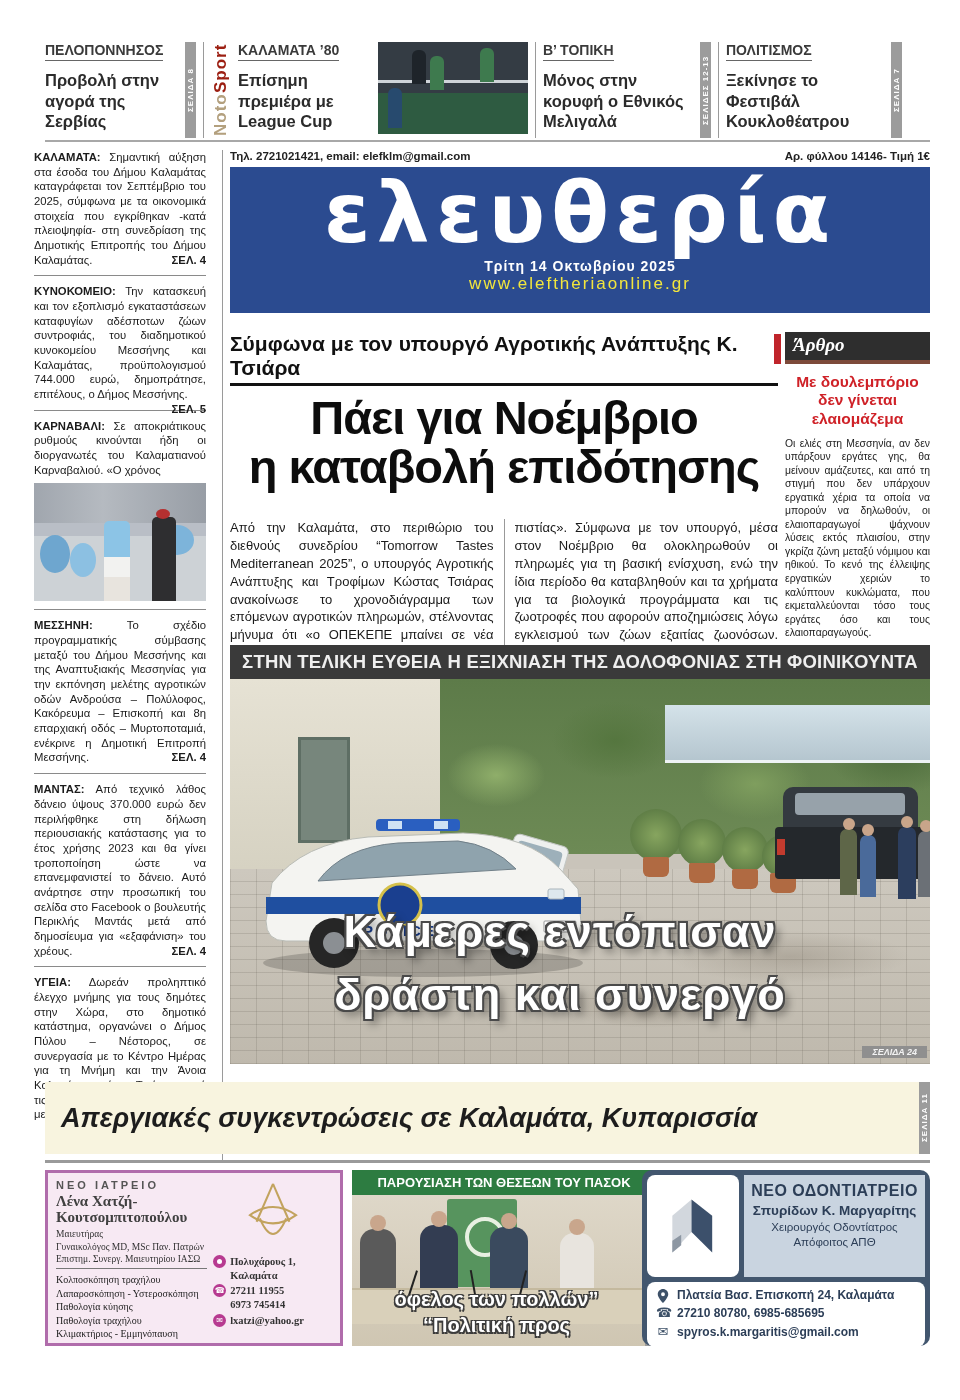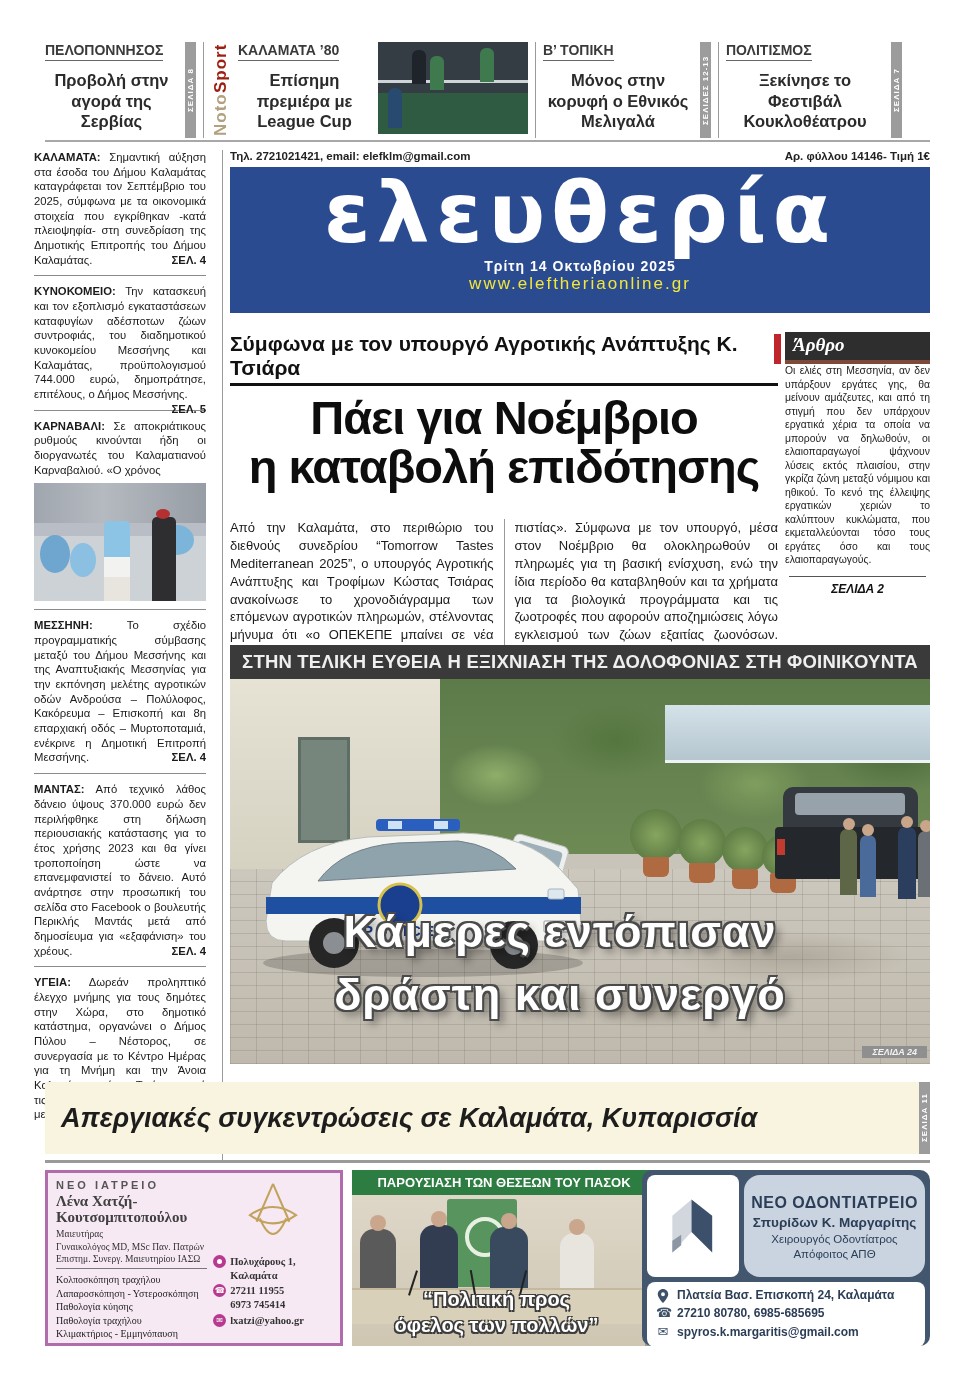--- a/index.html
+++ b/index.html
@@ -1,19 +1,19 @@
 <!DOCTYPE html>
 <html><head>
 <meta charset="utf-8">
 <style>
   html,body{margin:0;padding:0;}
   body{width:960px;height:1400px;background:#fff;position:relative;overflow:hidden;
        font-family:"Liberation Sans",sans-serif;color:#111;}
   
-  .top-strip{position:absolute;top:42px;left:45px;width:885px;height:96px;display:flex;gap:7px;text-align:center;}
+  .top-strip{position:absolute;top:42px;left:45px;width:885px;height:96px;display:flex;gap:7px;}
   .teaser{display:flex;flex-direction:column;}
   .tlabel{font-size:14px;font-weight:bold;color:#3a3a3a;border-bottom:1px solid #666;
           padding-bottom:2px;margin-bottom:9px;align-self:flex-start;}
   .ttext{font-size:16.5px;font-weight:bold;color:#2b2b2b;line-height:1.25;}
   .vtag{background:#9c9c9c;color:#fff;writing-mode:vertical-rl;transform:rotate(180deg);
         font-size:8px;font-weight:bold;letter-spacing:1px;display:flex;align-items:center;
         justify-content:center;padding:3px 1px;align-self:stretch;}
   .vsep{width:1px;background:#9a9a9a;align-self:stretch;}
   .notosport{writing-mode:vertical-rl;transform:rotate(180deg);font-size:17px;font-weight:bold;
              display:flex;align-items:center;justify-content:center;letter-spacing:1px;}
@@ -138,21 +138,21 @@
   .p-table{position:absolute;left:0;right:0;bottom:22px;height:34px;background:#d9d0ba;border-top:2px solid #c4b99e;}
   .p-mic{position:absolute;width:2px;height:26px;background:#222;}
   .p-overlay{position:absolute;left:0;right:15px;bottom:8px;text-align:center;color:#fff;font-weight:bold;
      font-size:20px;line-height:1.3;
      text-shadow:1.5px 1.5px 0 #3c3c3c,-1.5px -1.5px 0 #3c3c3c,1.5px -1.5px 0 #3c3c3c,-1.5px 1.5px 0 #3c3c3c;}
   .ad-pasok .vtag{position:absolute;right:0;top:25px;bottom:0;}
   .ad-dent{position:absolute;left:642px;top:1170px;width:288px;height:176px;box-sizing:border-box;
      background:#42566e;border-radius:10px;padding:5px;}
   .d-top{display:flex;gap:5px;height:102px;}
   .d-logo{width:92px;background:#fff;border-radius:8px;display:flex;align-items:center;justify-content:center;}
-  .d-title{flex:1;background:#c9d4e0;border-radius:16px;text-align:center;color:#2c3e57;padding-top:19px;}
+  .d-title{flex:1;background:#c9d4e0;border-radius:0;text-align:center;color:#2c3e57;padding-top:7px;}
   .d-t1{font-size:16px;font-weight:bold;letter-spacing:.5px;}
   .d-t2{font-size:13.5px;font-weight:bold;margin-top:3px;}
   .d-t3{font-size:11.5px;margin-top:3px;}
   .d-bottom{margin-top:5px;background:#fff;border-radius:8px;padding:5px 9px;color:#2c3e57;}
   .d-row{display:flex;align-items:center;gap:7px;font-weight:bold;font-size:12px;line-height:1.45;}
   .gicon{font-family:"DejaVu Sans",sans-serif;color:#3d5168;font-size:13px;flex:none;width:14px;text-align:center;}
 </style>
 </head>
 <body>
 
@@ -249,20 +249,21 @@
   </div>
   <div class="body-cols">
     <p class="bcol">Από την Καλαμάτα, στο περιθώριο του διεθνούς συνεδρίου “Tomorrow Tastes Mediterranean 2025”, ο υπουργός Αγροτικής Ανάπτυξης και Τροφίμων Κώστας Τσιάρας ανακοίνωσε το χρονοδιάγραμμα των επόμενων αγροτικών πληρωμών, στέλνοντας μήνυμα ότι «ο ΟΠΕΚΕΠΕ μπαίνει σε νέα εποχή αξιο-</p>
     <p class="bcol"><span>πιστίας». Σύμφωνα με τον υπουργό, μέσα στον Νοέμβριο θα ολοκληρωθούν οι πληρωμές για τη βασική ενίσχυση, ενώ την ίδια περίοδο θα καταβληθούν και τα χρήματα για τα βιολογικά προγράμματα και τις ζωοτροφές που αφορούν αποζημιώσεις λόγω εγκλεισμού των ζώων εξαιτίας ζωονόσων.</span><span class="endref"><span class="sq"></span><b>ΣΕΛ. 5</b></span></p>
   </div>
 </div>
 <div class="redbar"></div>
 
 <div class="opinion">
   <div class="op-head">Άρθρο</div>
+  <div class="op-title">Με δουλεμπόριο δεν γίνεται ελαιομάζεμα</div>
   <p class="op-body" style="margin:0;">Οι ελιές στη Μεσσηνία, αν δεν υπάρξουν εργάτες γης, θα μείνουν αμάζευτες, και από τη στιγμή που δεν υπάρχουν εργατικά χέρια τα οποία να μπορούν να δηλωθούν, οι ελαιοπαραγωγοί ψάχνουν λύσεις εκτός πλαισίου, στην γκρίζα ζώνη μεταξύ νόμιμου και ηθικού. Το κενό της έλλειψης εργατικών χεριών το καλύπτουν κυκλώματα, που εκμεταλλεύονται τόσο τους εργάτες όσο και τους ελαιοπαραγωγούς.</p>
   <div class="op-sep"></div>
   <div class="op-page">ΣΕΛΙΔΑ 2</div>
 </div>
 
 <div class="banner">ΣΤΗΝ ΤΕΛΙΚΗ ΕΥΘΕΙΑ Η ΕΞΙΧΝΙΑΣΗ ΤΗΣ ΔΟΛΟΦΟΝΙΑΣ ΣΤΗ ΦΟΙΝΙΚΟΥΝΤΑ</div>
 <div class="photo">
   <div class="ph-green"></div>
   <div class="ph-building">
     <div class="ph-door"></div>
@@ -375,22 +376,22 @@
       </div>
     <div class="p-fig" style="left:8px;top:34px;width:36px;height:64px;background:#5a5a5a;"></div>
     <div class="p-fig" style="left:68px;top:30px;width:38px;height:68px;background:#333d52;"></div>
     <div class="p-fig" style="left:138px;top:32px;width:38px;height:66px;background:#3a4a5e;"></div>
     <div class="p-fig" style="left:208px;top:38px;width:34px;height:60px;background:#e8e4de;"></div>
     <div class="p-table"></div>
     <div class="p-mic" style="left:60px;bottom:50px;transform:rotate(18deg);"></div>
     <div class="p-mic" style="left:120px;bottom:50px;transform:rotate(-10deg);"></div>
     <div class="p-mic" style="left:170px;bottom:50px;transform:rotate(14deg);"></div>
     <div class="p-overlay">
+      <div>όφελος των πολλών”</div>
       <div>“Πολιτική προς</div>
-      <div>όφελος των πολλών”</div>
     </div>
   </div>
   <div class="vtag">ΣΕΛΙΔΑ 8</div>
 </div>
 
 <div class="ad-dent">
   <div class="d-top">
     <div class="d-logo">
       <svg width="62" height="72" viewBox="0 0 84 96">
         <polygon points="14,34 40,12 40,56 14,84" fill="#d2d7dd"></polygon>

